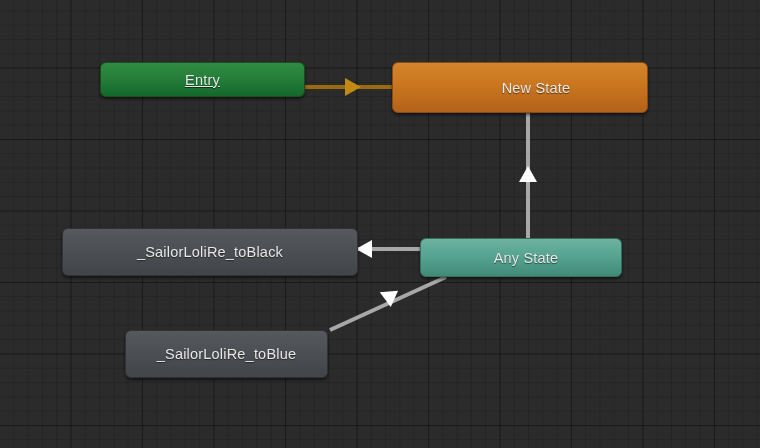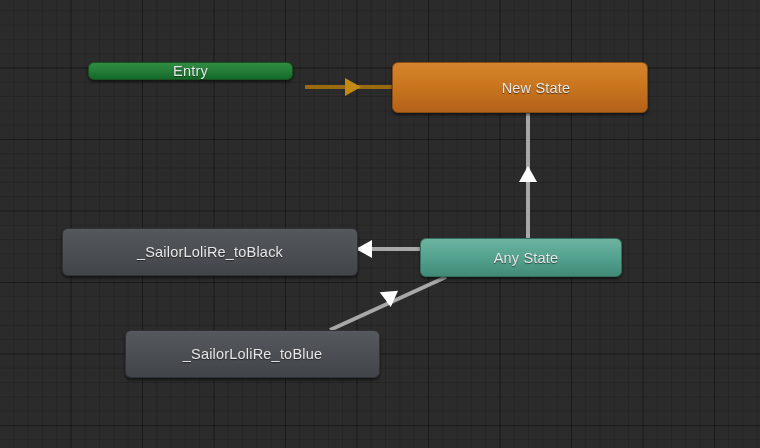--- a/index.html
+++ b/index.html
@@ -86,30 +86,30 @@
         <line x1="420" y1="249" x2="318" y2="249" stroke="#a8a8a8" stroke-width="4"></line>
         <polygon points="9,0 -7,9 -7,-9" fill="#ffffff" transform="translate(365,249) rotate(180)"></polygon>
       </g>
       <g>
         <line x1="446" y1="277" x2="330" y2="330" stroke="#a8a8a8" stroke-width="4"></line>
         <polygon points="9,0 -7,9 -7,-9" fill="#ffffff" transform="translate(388,296) rotate(204)"></polygon>
       </g>
     </svg>
 
   <div id="node-layer">
-      <div class="node node-entry" style="left: 88px; top: 62px; width: 205px; height: 18px;">
+      <div class="node node-entry" style="left: 100px; top: 62px; width: 205px; height: 35px; text-decoration: underline;">
         <span class="node-label">Entry</span>
       </div>
       <div class="node node-state" style="left: 392px; top: 62px; width: 256px; height: 51px; padding-left: 32px;">
         <span class="node-label">New State</span>
       </div>
       <div class="node node-default" style="left: 62px; top: 228px; width: 296px; height: 48px;">
         <span class="node-label">_SailorLoliRe_toBlack</span>
       </div>
       <div class="node node-any" style="left: 420px; top: 238px; width: 202px; height: 39px;">
         <span class="node-label">Any State</span>
       </div>
-      <div class="node node-default" style="left: 125px; top: 330px; width: 255px; height: 48px;">
+      <div class="node node-default" style="left: 125px; top: 330px; width: 203px; height: 48px;">
         <span class="node-label">_SailorLoliRe_toBlue</span>
       </div>
     </div>
 
 </div>
 
 </body></html>

